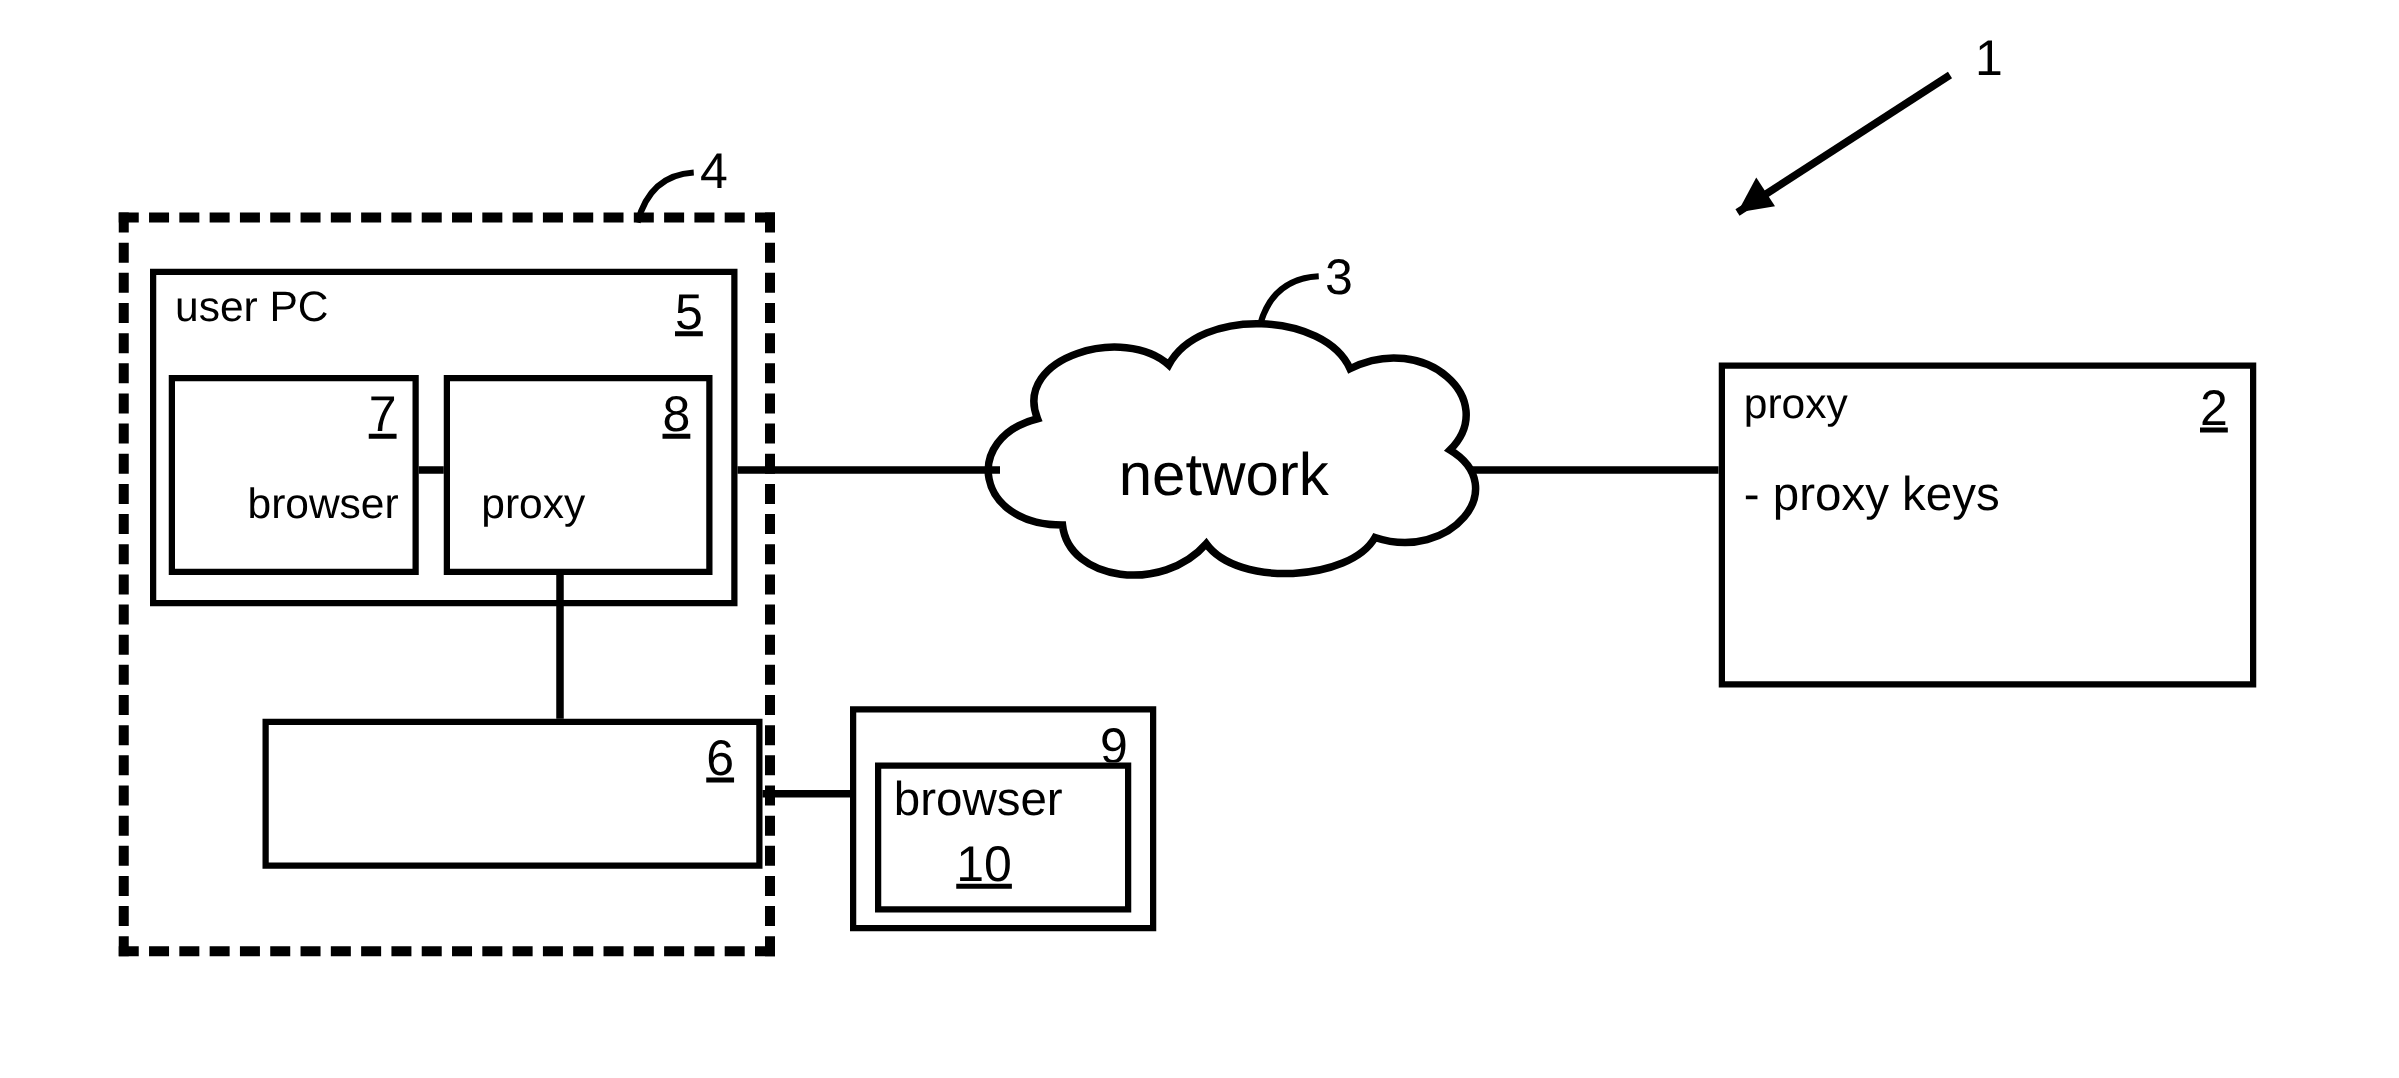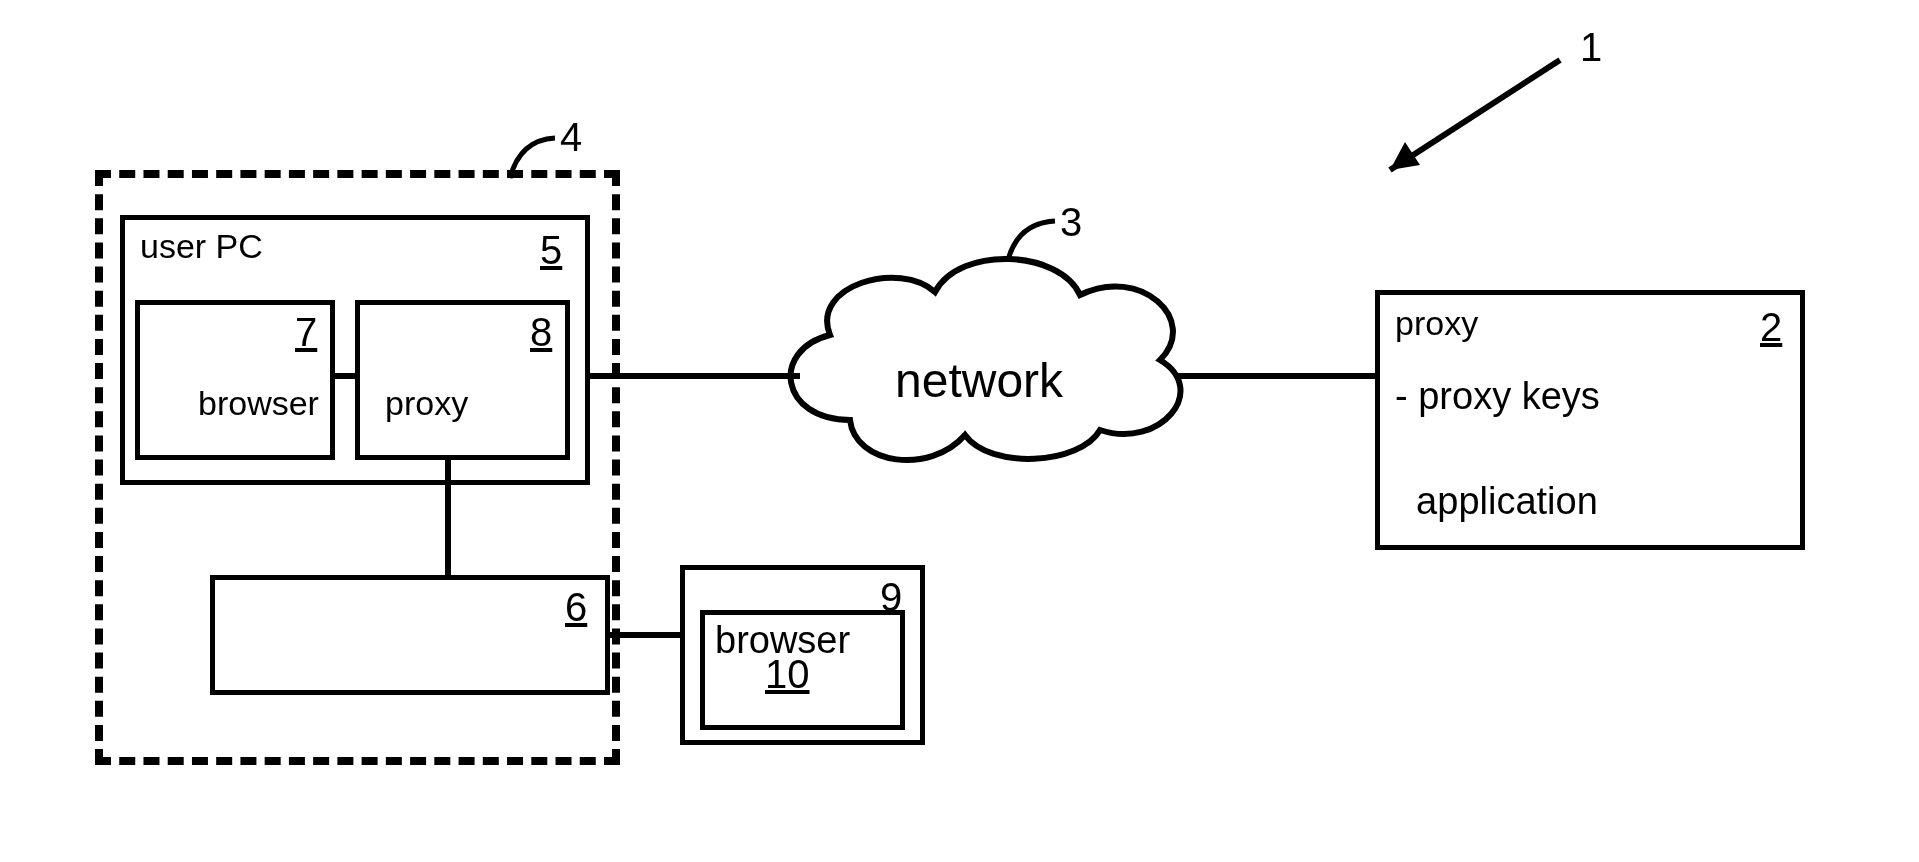--- a/index.html
+++ b/index.html
@@ -91,21 +91,21 @@
   <div class="box" style="left:210px; top:575px; width:400px; height:120px;"></div>
   <div class="num" style="left:565px; top:585px;">6</div>
 
   <div class="conn" style="left:445px; top:460px; width:6px; height:115px;"></div>
 
   <div class="box" style="left:680px; top:565px; width:245px; height:180px;"></div>
   <div class="num" style="left:880px; top:575px;">9</div>
 
   <div class="box" style="left:700px; top:610px; width:205px; height:120px;"></div>
   <div class="label" style="left:715px; top:620px; font-size:38px;">browser</div>
-  <div class="num" style="left:765px; top:652px;">10</div>
+  <div class="num" style="left:765px; top:670px;">10</div>
 
   <div class="conn" style="left:610px; top:632px; width:70px; height:6px;"></div>
 
   <svg class="cloud" style="left:760px; top:230px;" width="440" height="250">
     <path d="M90 190
              C 20 190, 10 120, 70 105
              C 50 55, 140 30, 175 62
              C 200 15, 300 20, 320 65
              C 380 35, 440 90, 400 130
              C 450 160, 400 220, 340 200
@@ -119,15 +119,14 @@
   <div class="smallnum" style="left:1060px; top:200px;">3</div>
 
   <div class="conn" style="left:590px; top:373px; width:210px; height:6px;"></div>
 
   <div class="conn" style="left:1175px; top:373px; width:200px; height:6px;"></div>
 
   <div class="box" style="left:1375px; top:290px; width:430px; height:260px;"></div>
   <div class="label" style="left:1395px; top:305px;">proxy</div>
   <div class="num" style="left:1760px; top:305px;">2</div>
   <div class="server-body" style="left:1395px; top:375px;">- proxy keys</div>
-  <div class="server-body" style="left:1395px; top:480px; white-space:pre;">  application</div>
 
 </div>
 
 </body></html>

